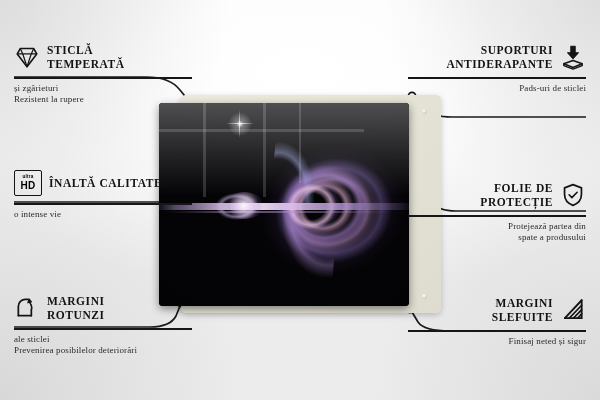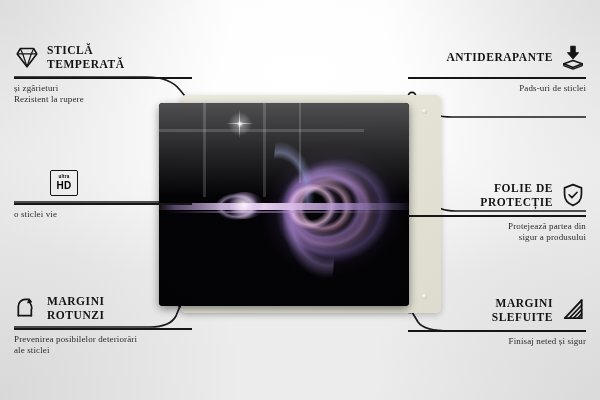--- a/index.html
+++ b/index.html
@@ -130,21 +130,21 @@
     line-height:1.22;color:#131313;text-transform:uppercase;
   }
   .rule{height:1.6px;background:#161616;margin:3px 0 4px;}
   .cdesc{
     font-size:9px;line-height:1.32;color:#2b2b2b;letter-spacing:.12px;
   }
   .icon{width:26px;height:26px;flex:0 0 26px;display:block;}
   .icon svg{display:block;width:26px;height:26px;}
   .hdicon{
     width:26px;height:24px;flex:0 0 26px;border:1.6px solid #141414;border-radius:2px;
-    display:flex;flex-direction:column;align-items:center;justify-content:center;line-height:1;margin-left:36px;
+    display:flex;flex-direction:column;align-items:center;justify-content:center;line-height:1;
   }
   .hdicon .u{font-size:4.6px;font-weight:700;letter-spacing:.2px;font-family:"Liberation Sans",sans-serif;}
   .hdicon .h{font-size:10px;font-weight:700;letter-spacing:.3px;font-family:"Liberation Sans",sans-serif;margin-top:.5px;}
 
   svg.wires{position:absolute;left:0;top:0;width:600px;height:400px;pointer-events:none;}
 </style>
 </head>
 <body>
 
 <div id="root">
@@ -216,57 +216,59 @@
     <div class="cdesc">Rezistent la rupere</div>
   </div>
 
   <div class="callout left" style="left:14px;top:166px;">
     <div class="chead">
       <span class="hdicon">
         <span class="u">ultra</span>
         <span class="h">HD</span>
       </span>
       <div>
-      </div>
-    </div>
-    <div class="rule"></div>
-    <div class="cdesc">o sticlei vie</div>
+        <div class="ctitle">ÎNALTĂ CALITATE</div>
+      </div>
+    </div>
+    <div class="rule"></div>
+    <div class="cdesc">o intense vie</div>
   </div>
 
   <div class="callout left" style="left:14px;top:291px;">
     <div class="chead">
       <span class="icon">
         <svg viewBox="0 0 24 24" fill="none" stroke="#141414" stroke-width="1.6" stroke-linecap="round" stroke-linejoin="round">
           <path d="M4 19V10.5A6.5 6.5 0 0 1 10.5 4H13"></path>
           <path d="M4 19h12"></path>
           <path d="M16 19V13"></path>
           <path d="M14.3 6.6a8.6 8.6 0 0 1 2.2 5.9" stroke-width="1.4"></path>
           <path d="M13.9 3.6 16.1 6.4 12.7 7.2z" fill="#141414" stroke-width="1"></path>
         </svg>
       </span>
       <div>
         <div class="ctitle">MARGINI</div>
         <div class="ctitle">ROTUNZI</div>
       </div>
     </div>
     <div class="rule"></div>
+    <div class="cdesc">ale sticlei</div>
     <div class="cdesc">Prevenirea posibilelor deteriorări</div>
-    <div class="cdesc">ale sticlei</div>
   </div>
 
   <div class="callout right" style="left:408px;top:40px;">
     <div class="chead">
       <span class="icon">
         <svg viewBox="0 0 24 24" fill="none" stroke="#141414" stroke-width="1.5" stroke-linejoin="round">
           <path d="M10 2h4v6h3l-5 5.5L7 8h3z" fill="#141414" stroke-width="1"></path>
           <path d="M12 15.2 3.5 18.3 12 21.6l8.5-3.3z"></path>
           <path d="M3.5 18.3v1.6L12 23.2l8.5-3.3v-1.6" stroke-width="1.3"></path>
         </svg>
       </span>
       <div>
+        <div class="ctitle">SUPORTURI</div>
         <div class="ctitle">ANTIDERAPANTE</div>
       </div>
     </div>
     <div class="rule"></div>
     <div class="cdesc">Pads-uri de sticlei</div>
   </div>
 
   <div class="callout right" style="left:408px;top:178px;">
     <div class="chead">
       <span class="icon">
@@ -275,21 +277,21 @@
           <path d="M8.4 11.8 11 14.4l4.8-4.9" stroke-width="1.5"></path>
         </svg>
       </span>
       <div>
         <div class="ctitle">FOLIE DE</div>
         <div class="ctitle">PROTECȚIE</div>
       </div>
     </div>
     <div class="rule"></div>
     <div class="cdesc">Protejează partea din</div>
-    <div class="cdesc">sigur a produsului</div>
+    <div class="cdesc">spate a produsului</div>
   </div>
 
   <div class="callout right" style="left:408px;top:293px;">
     <div class="chead">
       <span class="icon">
         <svg viewBox="0 0 24 24" fill="none" stroke="#141414" stroke-width="1.7" stroke-linecap="round">
           <path d="M20 3 4.5 19.5"></path>
           <path d="M4.5 19.5H20V3"></path>
           <path d="M8.6 19.5 20 7.6M12.5 19.5 20 11.6M16.4 19.5 20 15.6" stroke-width="1.5"></path>
         </svg>

